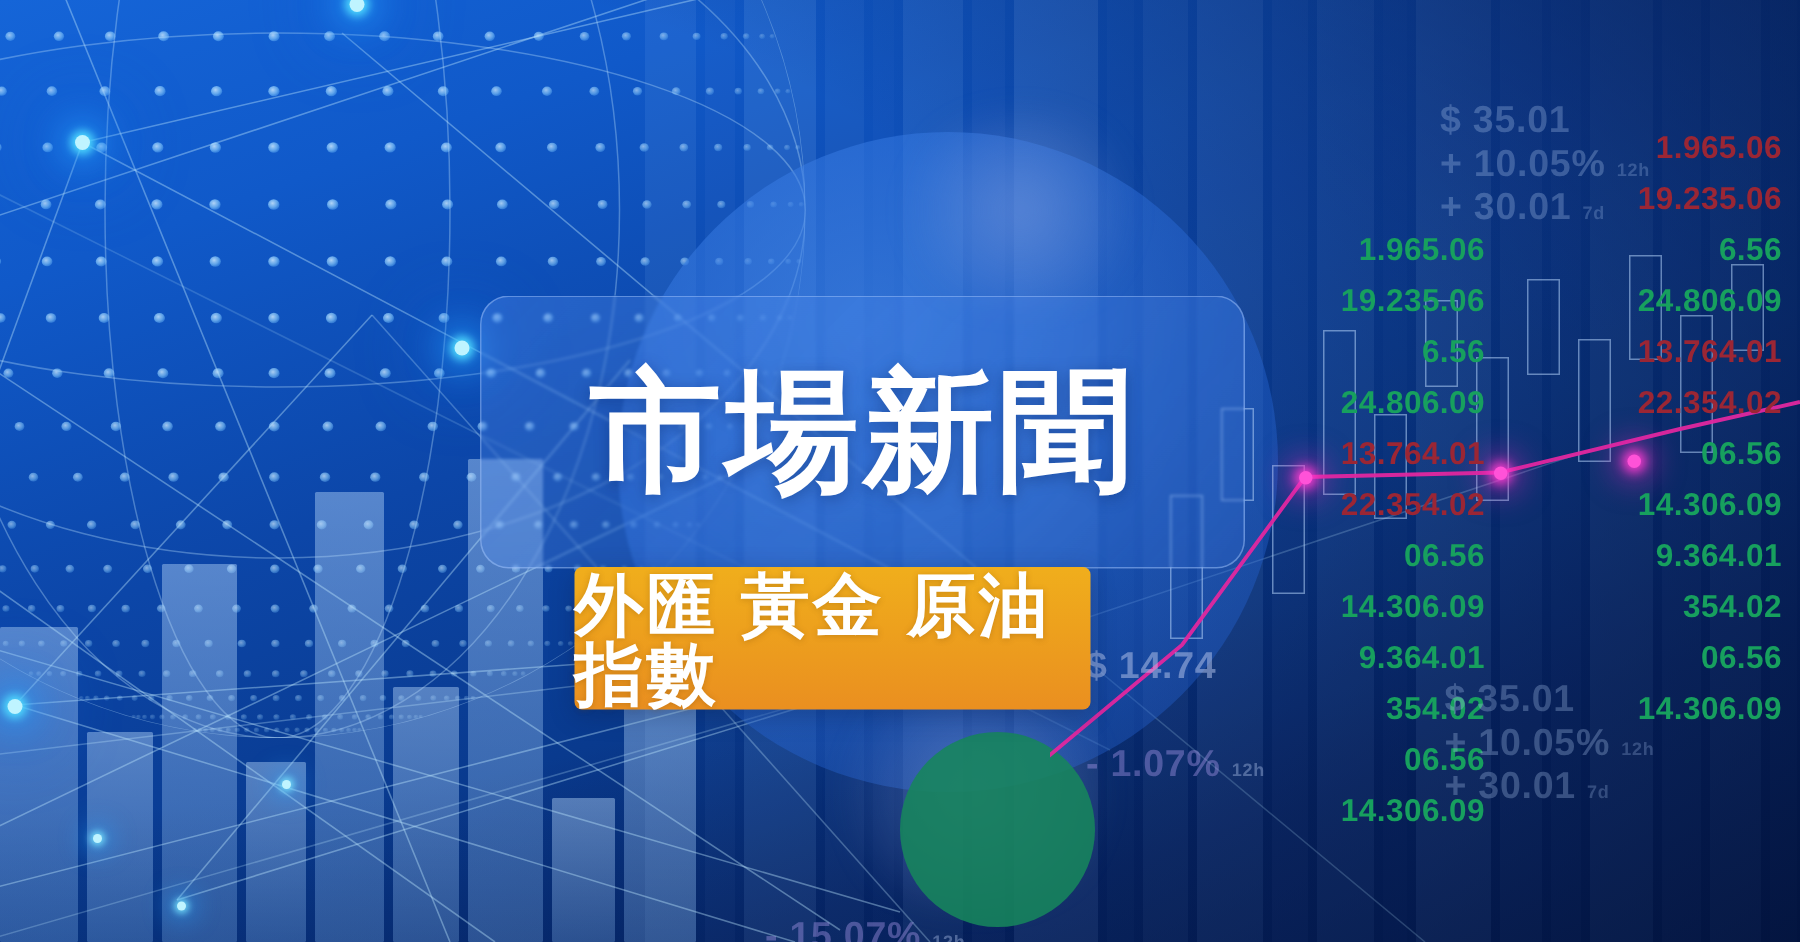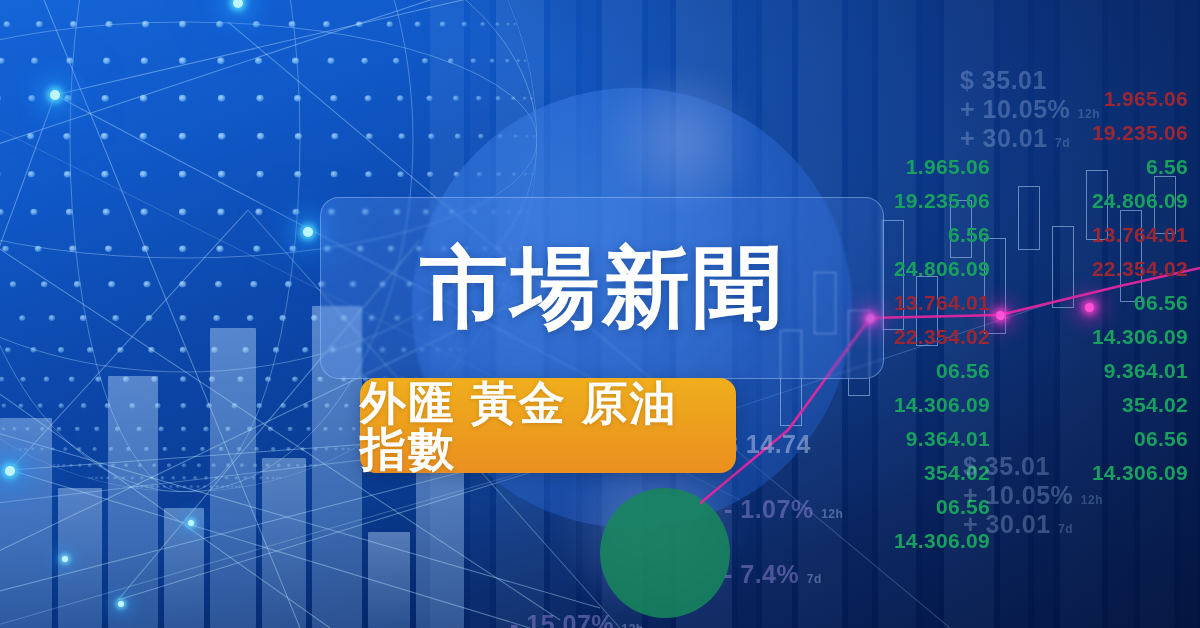--- a/index.html
+++ b/index.html
@@ -80,37 +80,37 @@
   .quote { position:absolute; color:rgba(171,198,238,.30); font-weight:600; white-space:nowrap; }
   .quote .price { font-size:25px; letter-spacing:.5px; }
   .quote .chg   { font-size:25px; letter-spacing:.5px; }
   .quote .chg .u{ font-size:12px; color:rgba(171,198,238,.26); }
   .quote.violet .chg { color:rgba(168,150,230,.42);margin-top:36px; }
   .quote.violet .price { color:rgba(185,200,238,.50); }
   .quote.violet .chg .u { color:rgba(175,195,235,.40); }
 
   
   .card {
-    position:absolute; left:320px; top:197px; width:564px; height:182px;
+    position:absolute; left:320px; top:197px; width:510px; height:182px;
     border-radius:19px;
     background:linear-gradient(135deg, rgba(92,150,245,.30), rgba(62,122,230,.20));
     border:1.5px solid rgba(172,205,255,.45);
     backdrop-filter:blur(1px);
   }
   .card h1 {
     position:absolute; left:0; right:0; top:50%; transform:translateY(-50%);
     text-align:center; color:#fff; font-size:88px; line-height:1;
     font-weight:700; letter-spacing:3px;
     text-shadow:0 2px 10px rgba(0,30,90,.35);
   }
 
   
   .badge {
-    position:absolute; left:360px; top:378px; width:376px; height:95px;
-    border-radius:16px;
+    position:absolute; left:383px; top:378px; width:344px; height:95px;
+    border-radius:5px;
     background:linear-gradient(180deg,#f0ae1c 0%, #eda01d 45%, #ea8f20 100%);
     box-shadow:0 4px 16px rgba(10,30,70,.28);
     display:flex; align-items:center; justify-content:center;
   }
   .badge h2 {
     color:#fff; font-size:46px; font-weight:700; letter-spacing:2px; line-height:1;
     text-shadow:0 1px 4px rgba(120,70,0,.30);
   }
 
   .glow-top-right {
@@ -993,24 +993,20 @@
     </div>
 
   </div>
 
   <div class="quote violet" style="left:724px; top:430px;">
     <div class="price">$ 14.74</div>
     <div class="chg">
       <span>- 1.07%</span>
       <span class="u">12h</span>
     </div>
-    <div class="chg">
-      <span>- 7.4%</span>
-      <span class="u">7d</span>
-    </div>
   </div>
 
   <div class="card">
     <h1>市場新聞</h1>
   </div>
 
   <div class="badge">
     <h2>外匯 黃金 原油 指數</h2>
   </div>
 

